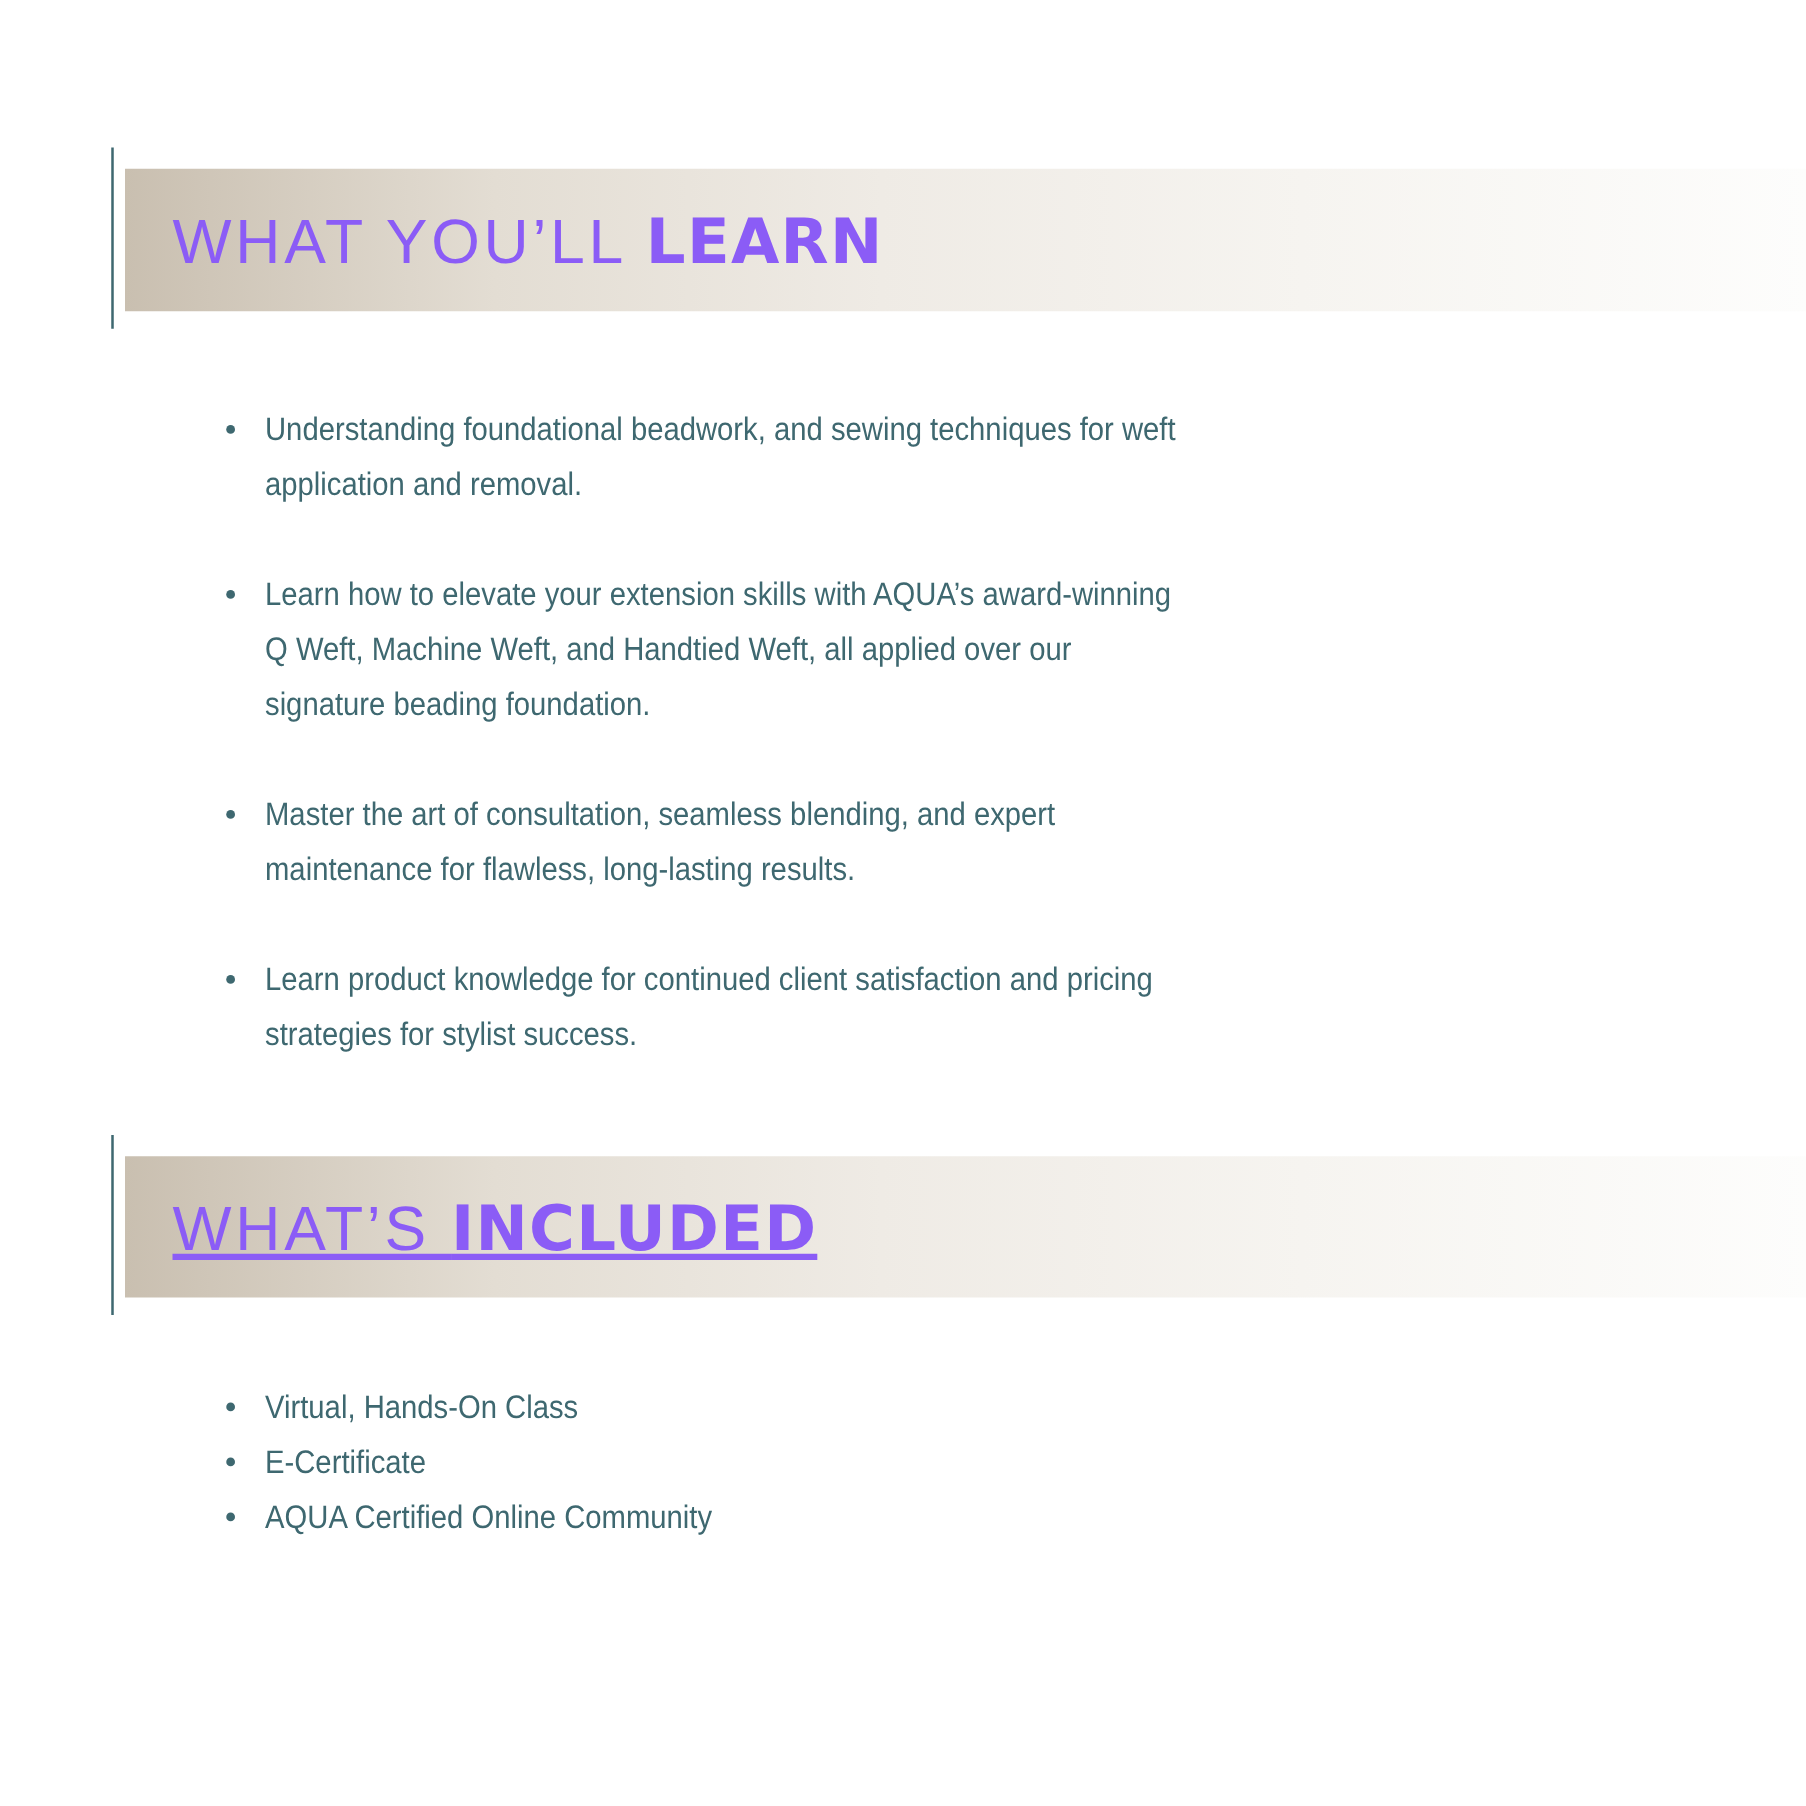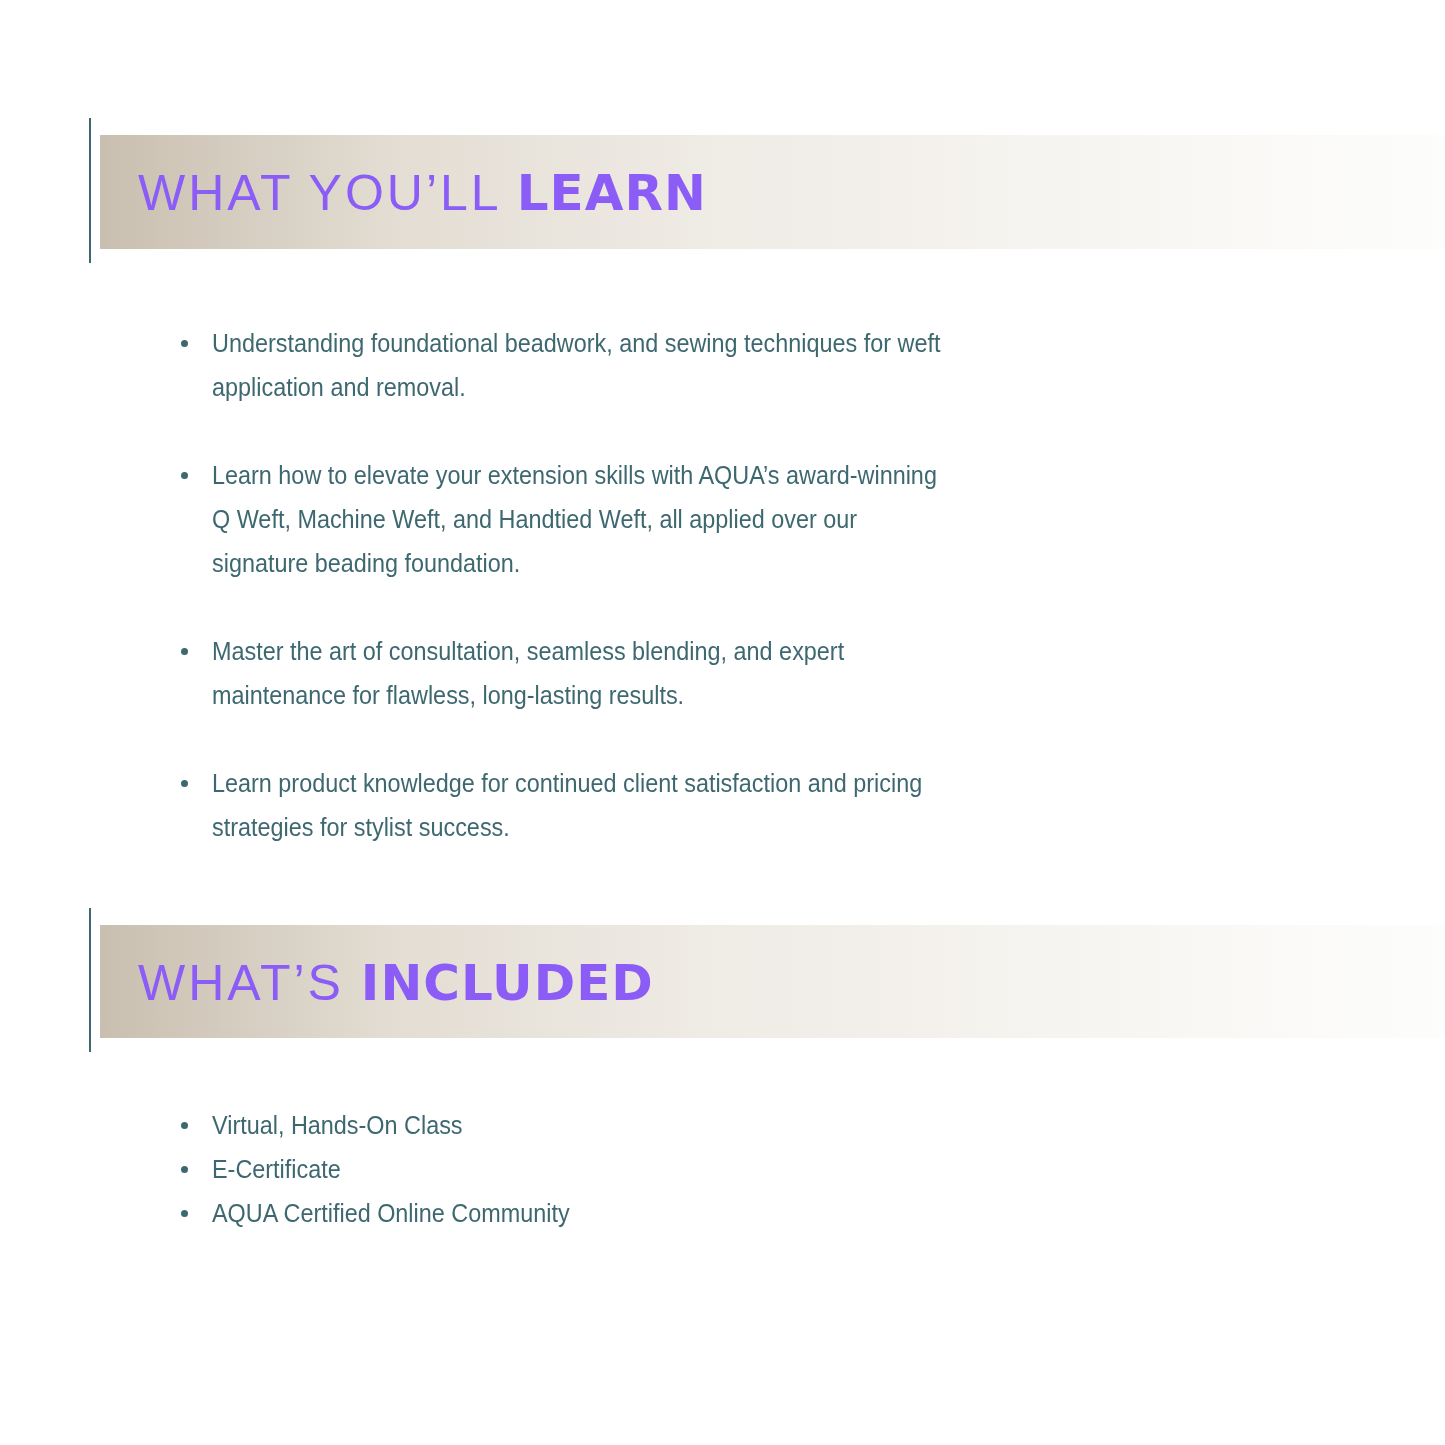--- a/index.html
+++ b/index.html
@@ -122,21 +122,21 @@
     <span class="bullet-dot"></span>
     <span class="bullet-text">
       <span class="line">Learn product knowledge for continued client satisfaction and pricing</span>
       <span class="line">strategies for stylist success.</span>
     </span>
   </li>
 </ul>
 
 <div class="section-rule" style="top:908px;height:144px;"></div>
 <div class="section-band" style="top:925px;height:113px;"></div>
-<h2 class="section-title" style="top:958px;margin:0;">
+<h2 class="section-title" style="top:958px;margin:0;text-decoration:underline;">
   <span class="light">WHAT’S </span><span class="bold">INCLUDED</span>
 </h2>
 
 <ul class="bullet-list included-list" style="top:1103px;">
   <li class="bullet-item">
     <span class="bullet-dot"></span>
     <span class="bullet-text">Virtual, Hands-On Class</span>
   </li>
   <li class="bullet-item">
     <span class="bullet-dot"></span>

